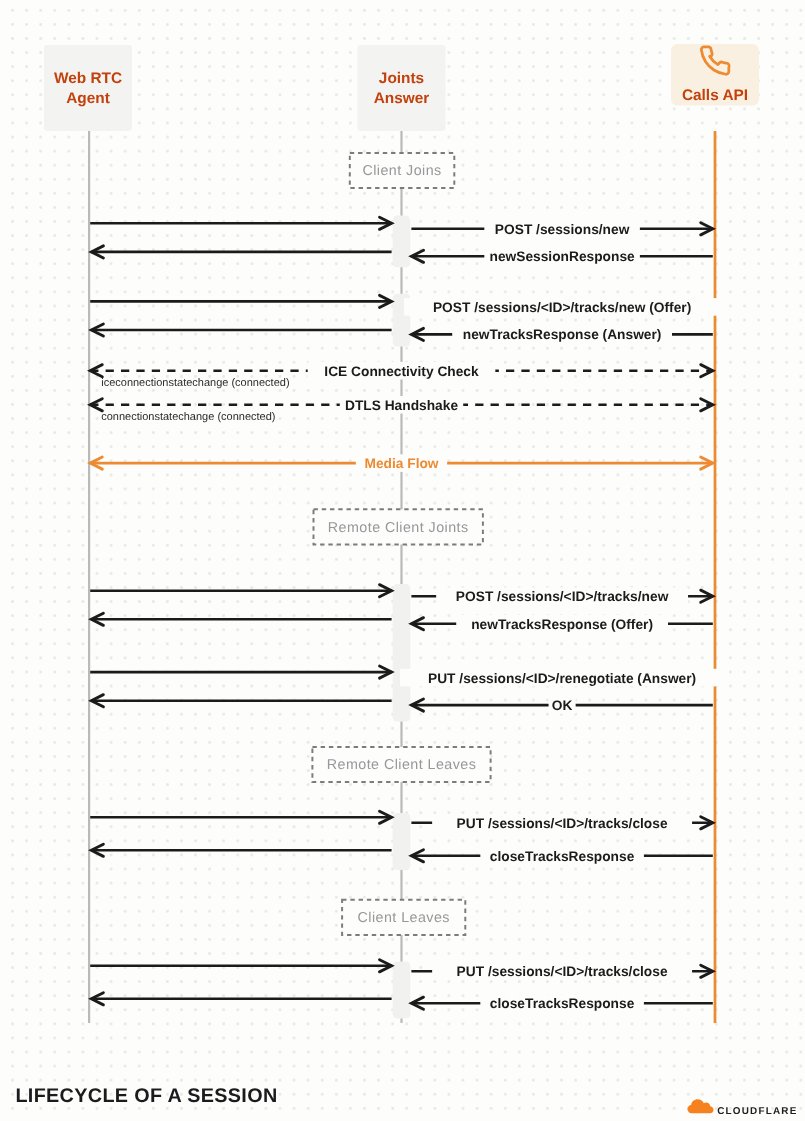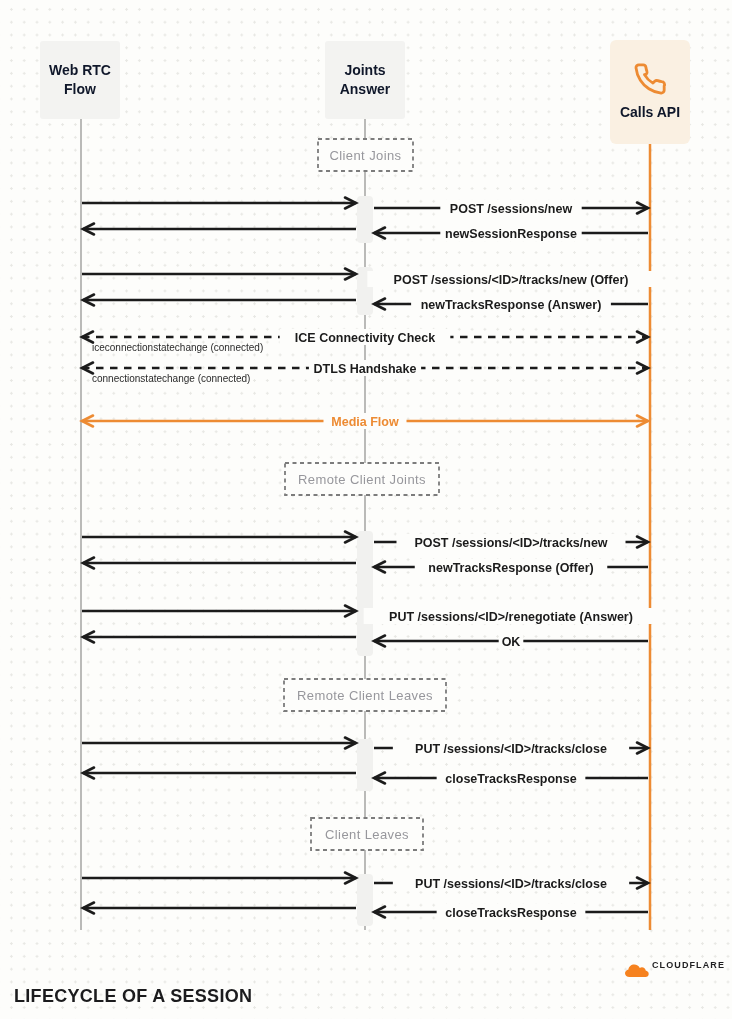--- a/index.html
+++ b/index.html
@@ -10,31 +10,31 @@
     background-image:radial-gradient(circle,#E8E8E4 1.1px,transparent 1.4px);
     background-size:12.8px 12.8px;
     background-position:5px 3px;
   }
   #diagram{position:absolute;left:0;top:0}
   #diagram text{font-family:"Liberation Sans",sans-serif}
   .actor{
     position:absolute;top:41px;width:80px;height:78px;
     background:#F3F3F1;border-radius:3px;
     display:flex;flex-direction:column;align-items:center;justify-content:center;
-    font-weight:bold;font-size:14px;color:#0f172a;text-align:center;line-height:1.35;
+    font-weight:bold;font-size:14px;color:#c2410c;text-align:center;line-height:1.35;
   }
   #actor-webrtc{left:40px}
   #actor-backend{left:325px}
-  #actor-calls{left:610px;top:40px;height:104px;background:#FAF0E2;border-radius:6px}
+  #actor-calls{left:610px;top:40px;height:56px;background:#FAF0E2;border-radius:6px}
   #actor-calls .phone{margin-bottom:7px}
   .footer-title{
     position:absolute;left:14px;top:986px;
     font-size:18px;font-weight:bold;letter-spacing:.3px;color:#1B1B1D;
   }
-  .logo{position:absolute;right:7px;top:960px;display:flex;align-items:flex-start;gap:2px}
+  .logo{position:absolute;right:7px;top:995px;display:flex;align-items:flex-end;gap:2px}
   .logo .brand{font-size:9px;font-weight:bold;letter-spacing:1.1px;color:#1F1F21}
 </style>
 </head>
 <body>
 
 <div>
 
   <svg id="diagram" width="732" height="1019">
       <line x1="81" y1="119" x2="81" y2="930" stroke="#BABAB8" stroke-width="2"></line>
       <line x1="365" y1="119" x2="365" y2="930" stroke="#BABAB8" stroke-width="2"></line>
@@ -138,21 +138,21 @@
       <line x1="374" y1="912" x2="648" y2="912" stroke="#1B1B1B" stroke-width="2.4"></line>
       <path d="M 385 906.5 L 374 912 L 385 917.5" fill="none" stroke="#1B1B1B" stroke-width="2.6" stroke-linecap="round" stroke-linejoin="miter"></path>
       <rect x="436.65" y="904" width="148.7" height="16" fill="#FDFDFB"></rect>
       <text x="511" y="916.5" text-anchor="middle" font-size="12.5" font-weight="bold" fill="#1B1B1B">closeTracksResponse</text>
       <line x1="83" y1="908" x2="356" y2="908" stroke="#1B1B1B" stroke-width="2.4"></line>
       <path d="M 94 902.5 L 83 908 L 94 913.5" fill="none" stroke="#1B1B1B" stroke-width="2.6" stroke-linecap="round" stroke-linejoin="miter"></path>
     </svg>
 
   <div class="actor" id="actor-webrtc">
     <span>Web RTC</span>
-    <span>Flow</span>
+    <span>Agent</span>
   </div>
 
   <div class="actor" id="actor-backend">
     <span>Joints</span>
     <span>Answer</span>
   </div>
 
   <div class="actor" id="actor-calls">
     <svg class="phone" width="34" height="34" viewBox="0 0 24 24">
       <path d="M22 16.92v3a2 2 0 0 1-2.18 2 19.79 19.79 0 0 1-8.63-3.07 19.5 19.5 0 0 1-6-6 19.79 19.79 0 0 1-3.07-8.67A2 2 0 0 1 4.11 2h3a2 2 0 0 1 2 1.72 12.84 12.84 0 0 0 .7 2.81 2 2 0 0 1-.45 2.11L8.09 8.91a16 16 0 0 0 6 6l1.27-1.27a2 2 0 0 1 2.11-.45 12.84 12.84 0 0 0 2.81.7A2 2 0 0 1 22 16.92z" fill="none" stroke="#ED8B33" stroke-width="2" stroke-linecap="round" stroke-linejoin="round"></path>

